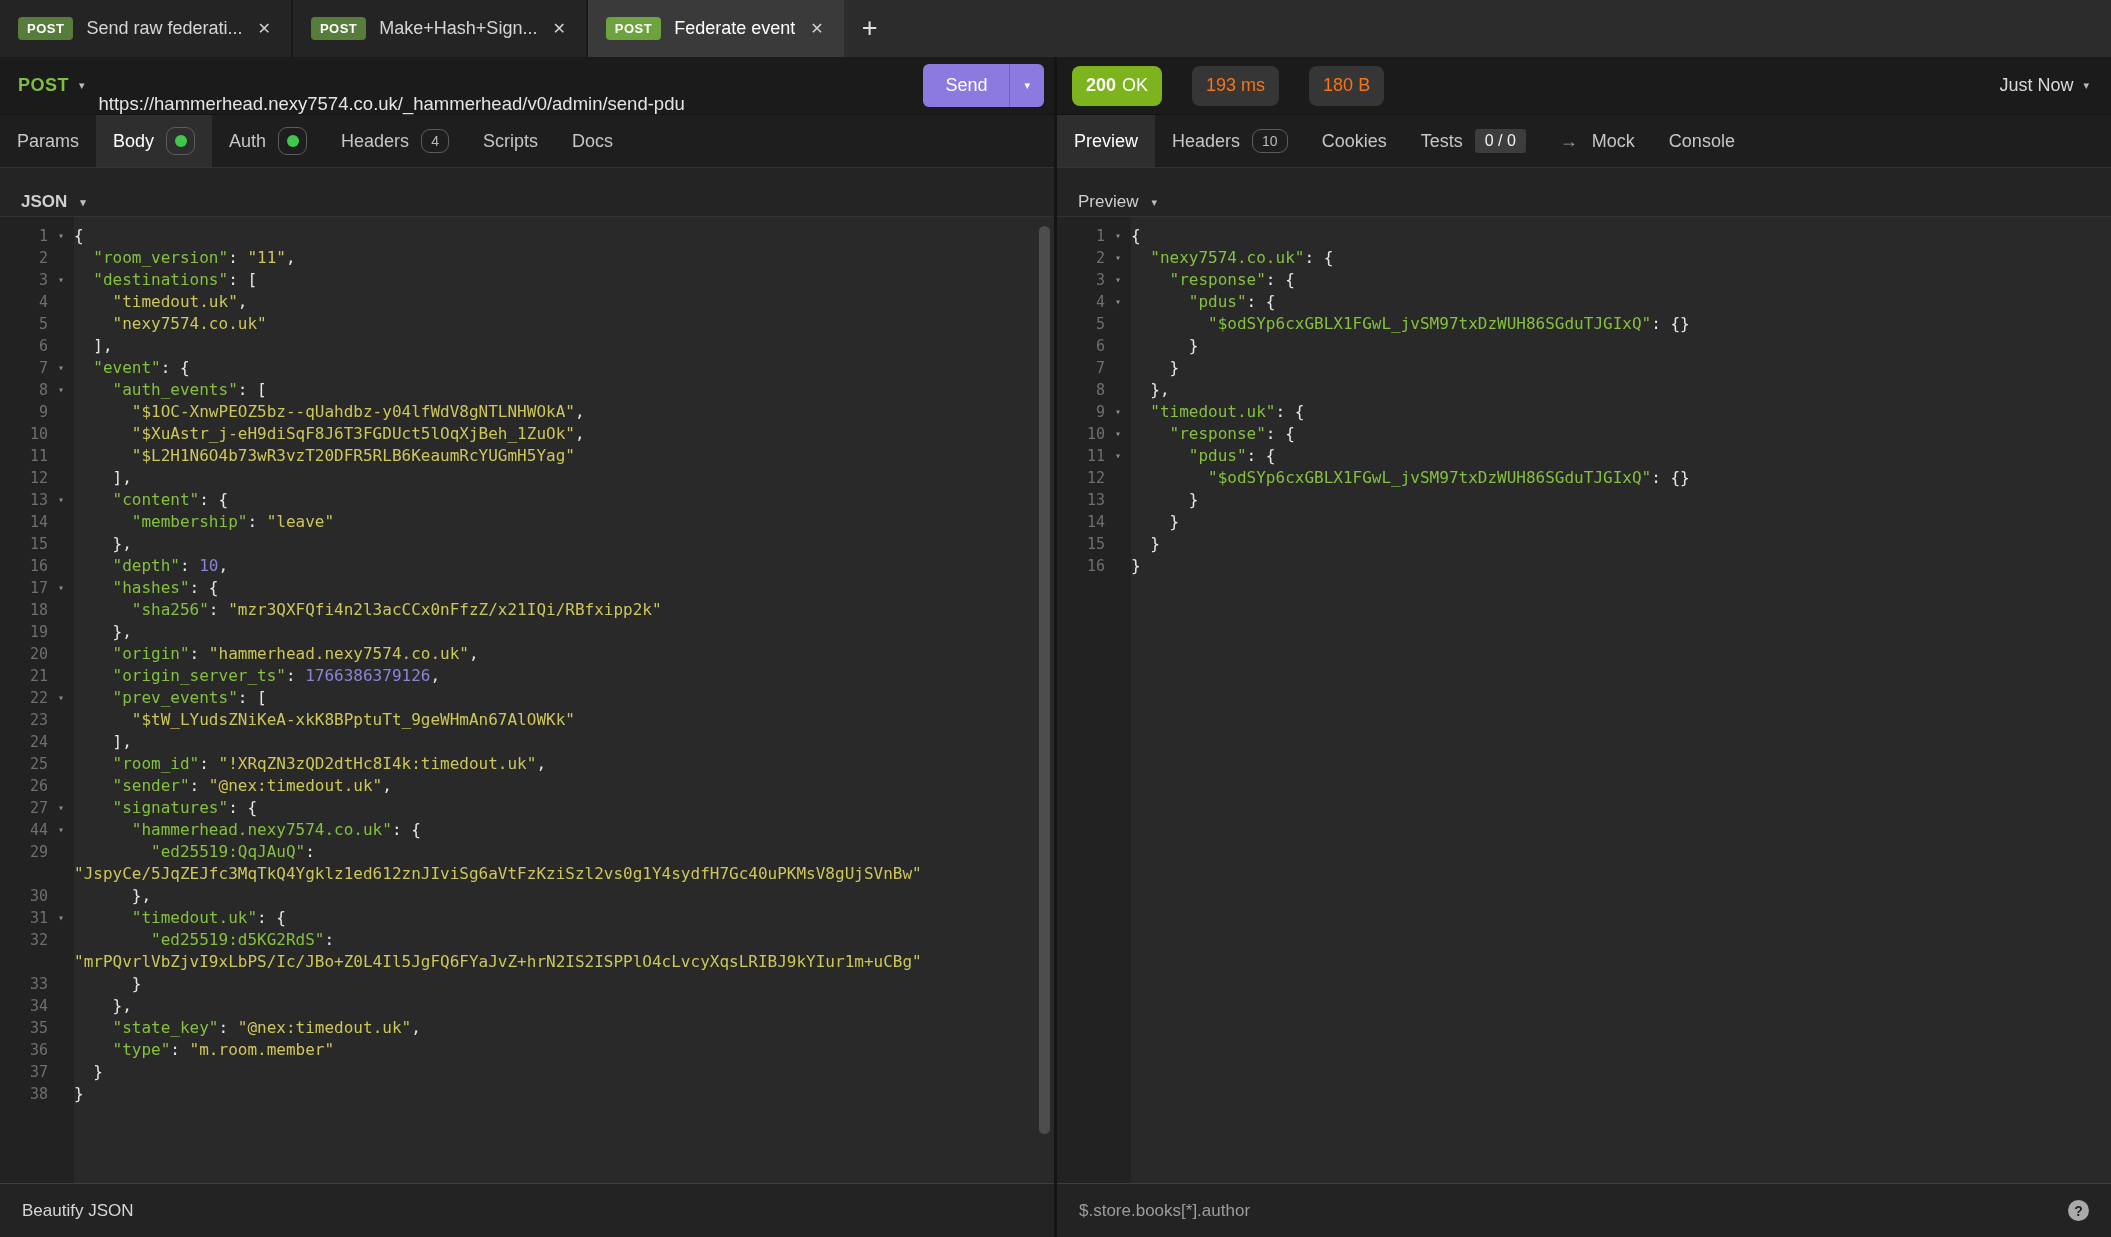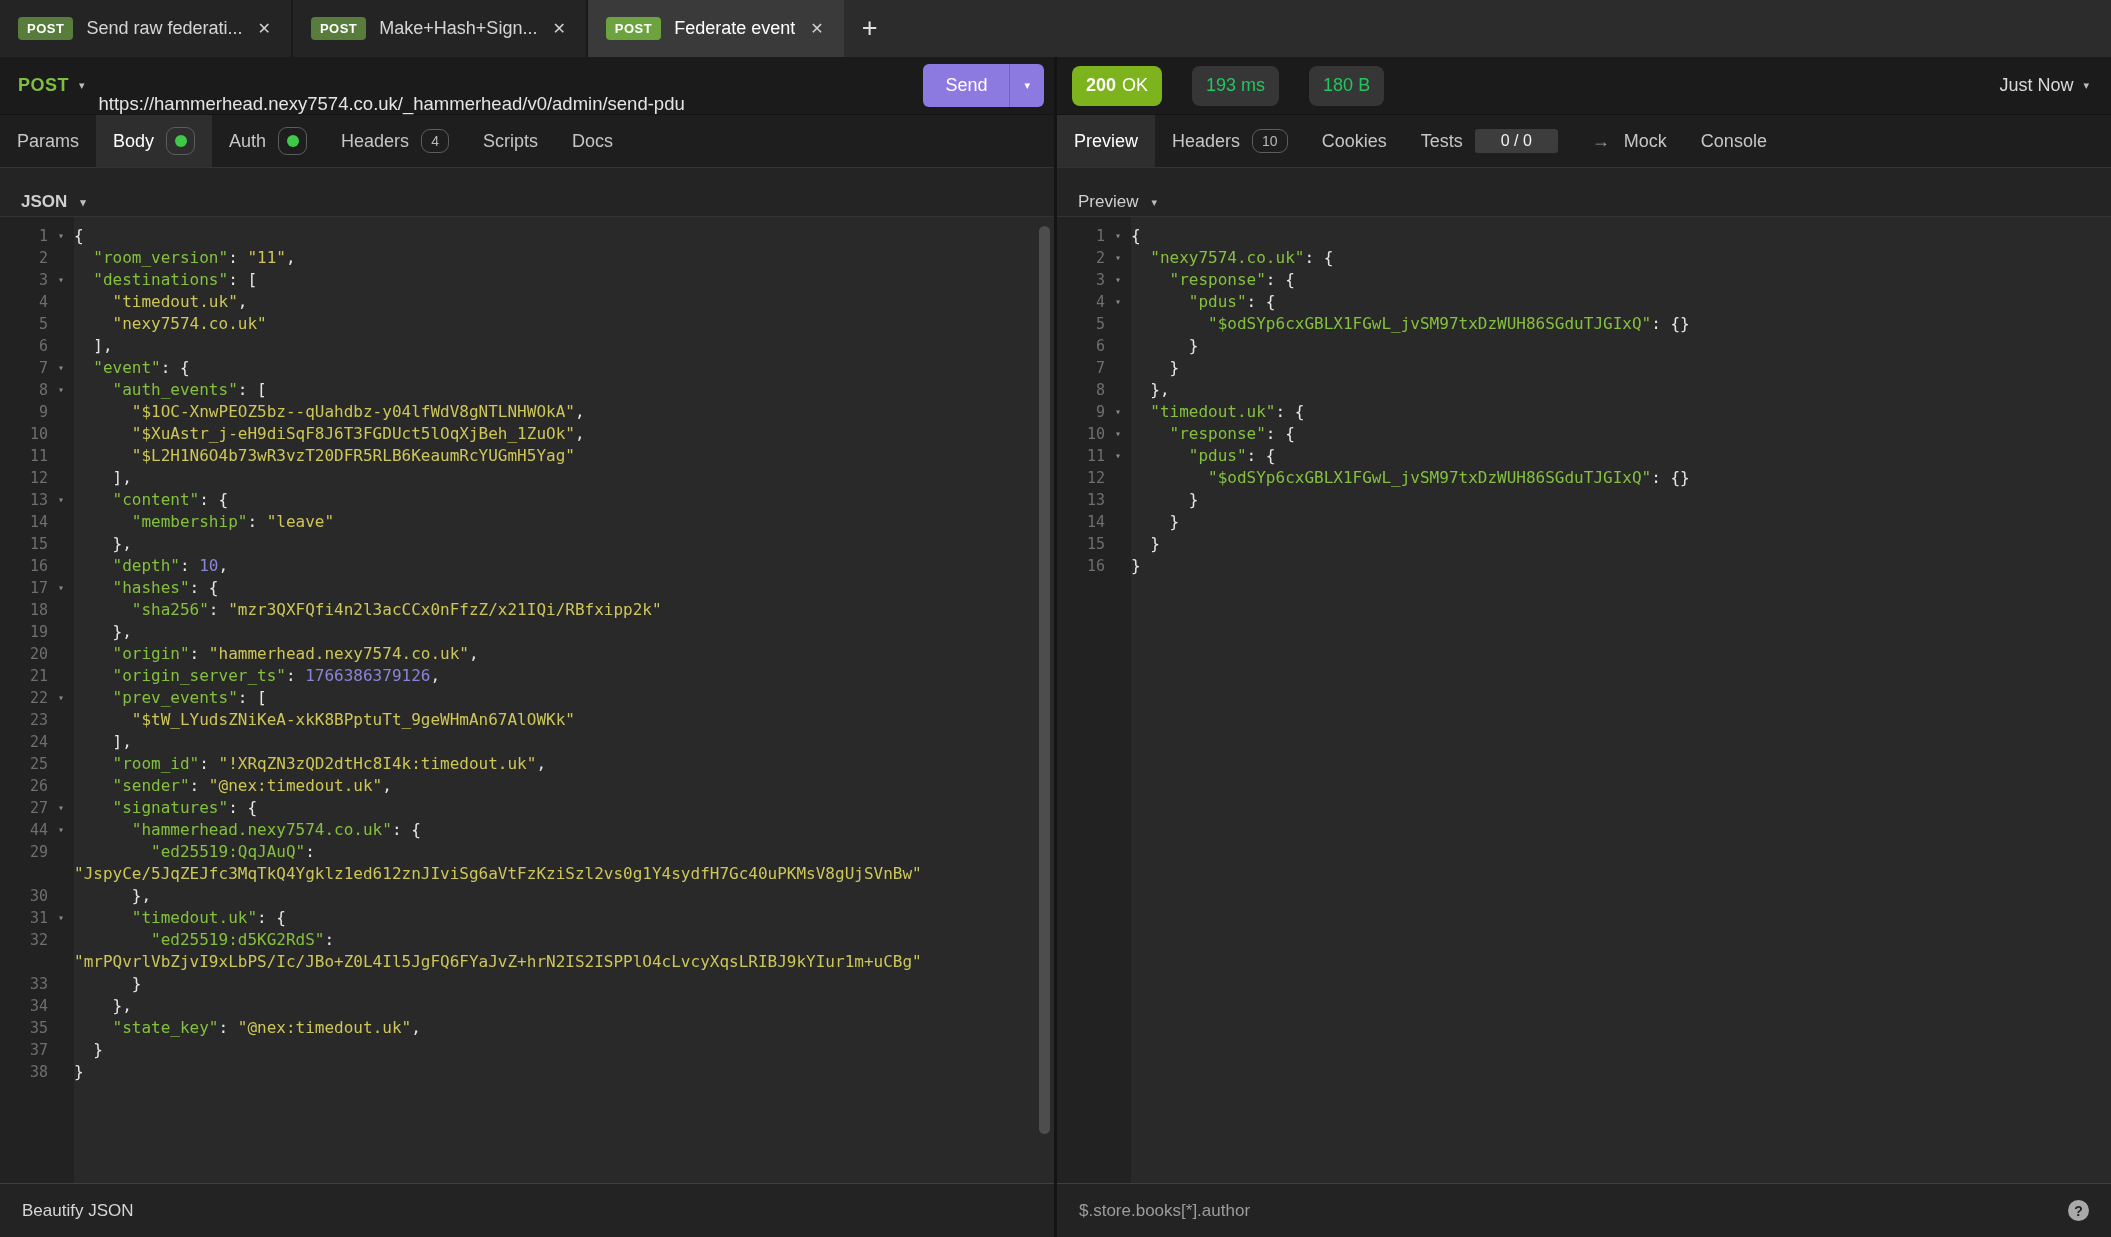--- a/index.html
+++ b/index.html
@@ -38,33 +38,33 @@
   .send-btn{ display:flex; align-items:stretch; height:43px; background:#8d7ae0; border-radius:6px;
              overflow:hidden; color:#fff; font-size:18px; }
   .send-main{ display:flex; align-items:center; padding:0 22px; }
   .send-caret{ display:flex; align-items:center; padding:0 14px; border-left:1px solid rgba(0,0,0,.18); }
   .send-caret .caret{ color:#fff; }
   .statusrow{ padding:0 22px 0 15px; gap:30px; }
   .status-badge{ height:40px; display:flex; align-items:center; gap:6px; padding:0 14px;
                  border-radius:8px; font-size:18px; }
   .status-ok{ background:#7db31c; color:#fff; }
   .status-ok b{ font-weight:bold; }
-  .status-dim{ background:#363636; color:#22c55e; }
+  .status-dim{ background:#363636; color:#f97316; }
   .history{ margin-left:auto; display:flex; align-items:center; gap:10px; color:#d9d9d9; font-size:18px; }
   
   .subtabs{ height:53px; flex:0 0 auto; background:#1e1e1e; display:flex; align-items:stretch;
             border-bottom:1px solid #333; font-size:18px; }
   .stab{ display:flex; align-items:center; gap:12px; padding:0 17px; color:#c6c6c6; }
   .stab.active{ background:#2e2e2e; color:#fff; }
   .dot-badge{ width:29px; height:28px; border:1.5px solid #5c5c5c; border-radius:9px;
               display:flex; align-items:center; justify-content:center; }
   .dot{ width:12px; height:12px; border-radius:50%; background:#3fc94b; }
   .count-badge{ border:1.5px solid #5c5c5c; border-radius:9px; padding:3px 9px;
                 font-size:14px; color:#b9b9b9; }
-  .tests-badge{ background:#3d3d3d; color:#f2f2f2; padding:3px 26px; border-radius:3px; font-size:16px; }
+  .tests-badge{ background:#3d3d3d; color:#f2f2f2; padding:3px 10px; border-radius:3px; font-size:16px; }
   .arrow-pre{ color:#9a9a9a; margin-right:2px; }
   
   .selrow{ height:49px; flex:0 0 auto; background:#242424; display:flex; align-items:center;
            padding:0 21px; border-bottom:1px solid #333; gap:13px; }
   .sel-label{ font-size:17px; color:#cfcfcf; display:flex; align-items:center; gap:13px;margin-top:20px; }
   .sel-bold{ font-weight:bold; }
   
   .editor{ flex:1; position:relative; background:#292929; overflow:hidden; min-height:0; }
   .gutter-bg{ position:absolute; left:0; top:0; bottom:0; width:74px; background:#222; }
   .rows{ position:relative; padding-top:8px; }
@@ -346,20 +346,25 @@
               <span class="ln">34</span>
               <span class="fold"></span>
               <span class="code"><span class="tk-p">    },</span></span>
             </div>
             <div class="row">
               <span class="ln">35</span>
               <span class="fold"></span>
               <span class="code"><span class="tk-p">    </span><span class="tk-k">"state_key"</span><span class="tk-p">: </span><span class="tk-s">"@nex:timedout.uk"</span><span class="tk-p">,</span></span>
             </div>
             <div class="row">
+              <span class="ln">36</span>
+              <span class="fold"></span>
+              <span class="code"><span class="tk-p">    </span><span class="tk-k">"type"</span><span class="tk-p">: </span><span class="tk-s">"m.room.member"</span></span>
+            </div>
+            <div class="row">
               <span class="ln">37</span>
               <span class="fold"></span>
               <span class="code"><span class="tk-p">  }</span></span>
             </div>
             <div class="row">
               <span class="ln">38</span>
               <span class="fold"></span>
               <span class="code"><span class="tk-p">}</span></span>
             </div>
           </div>

